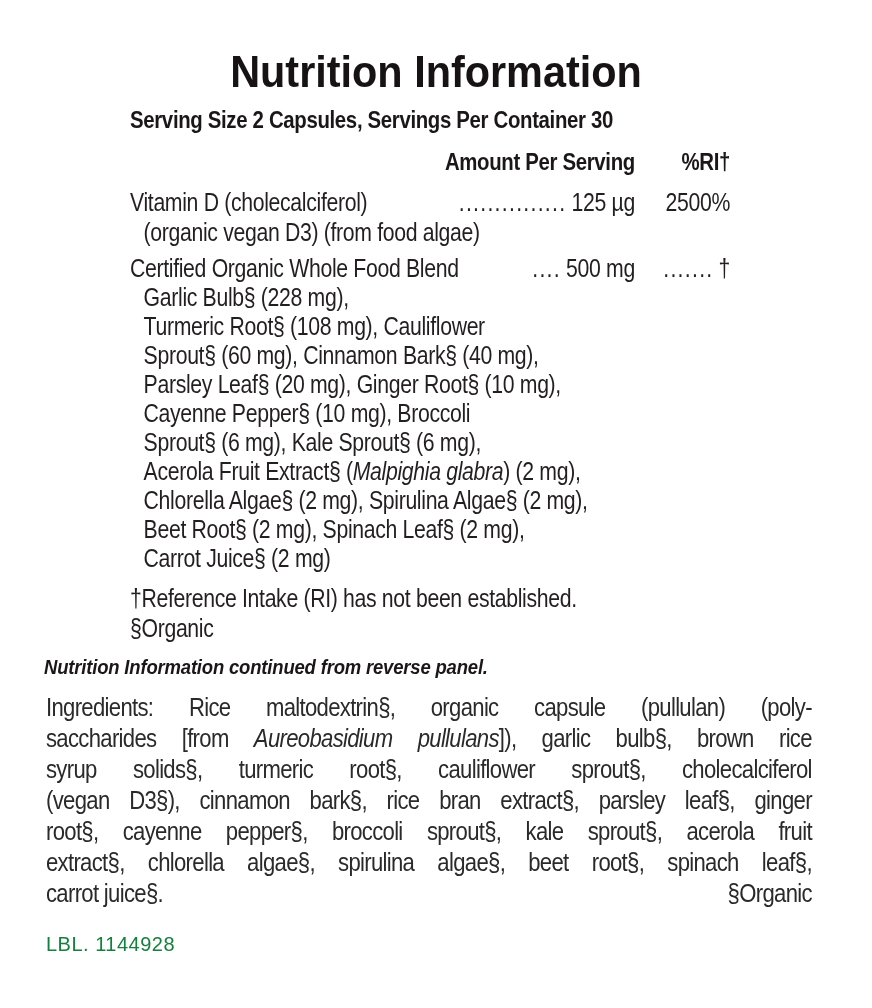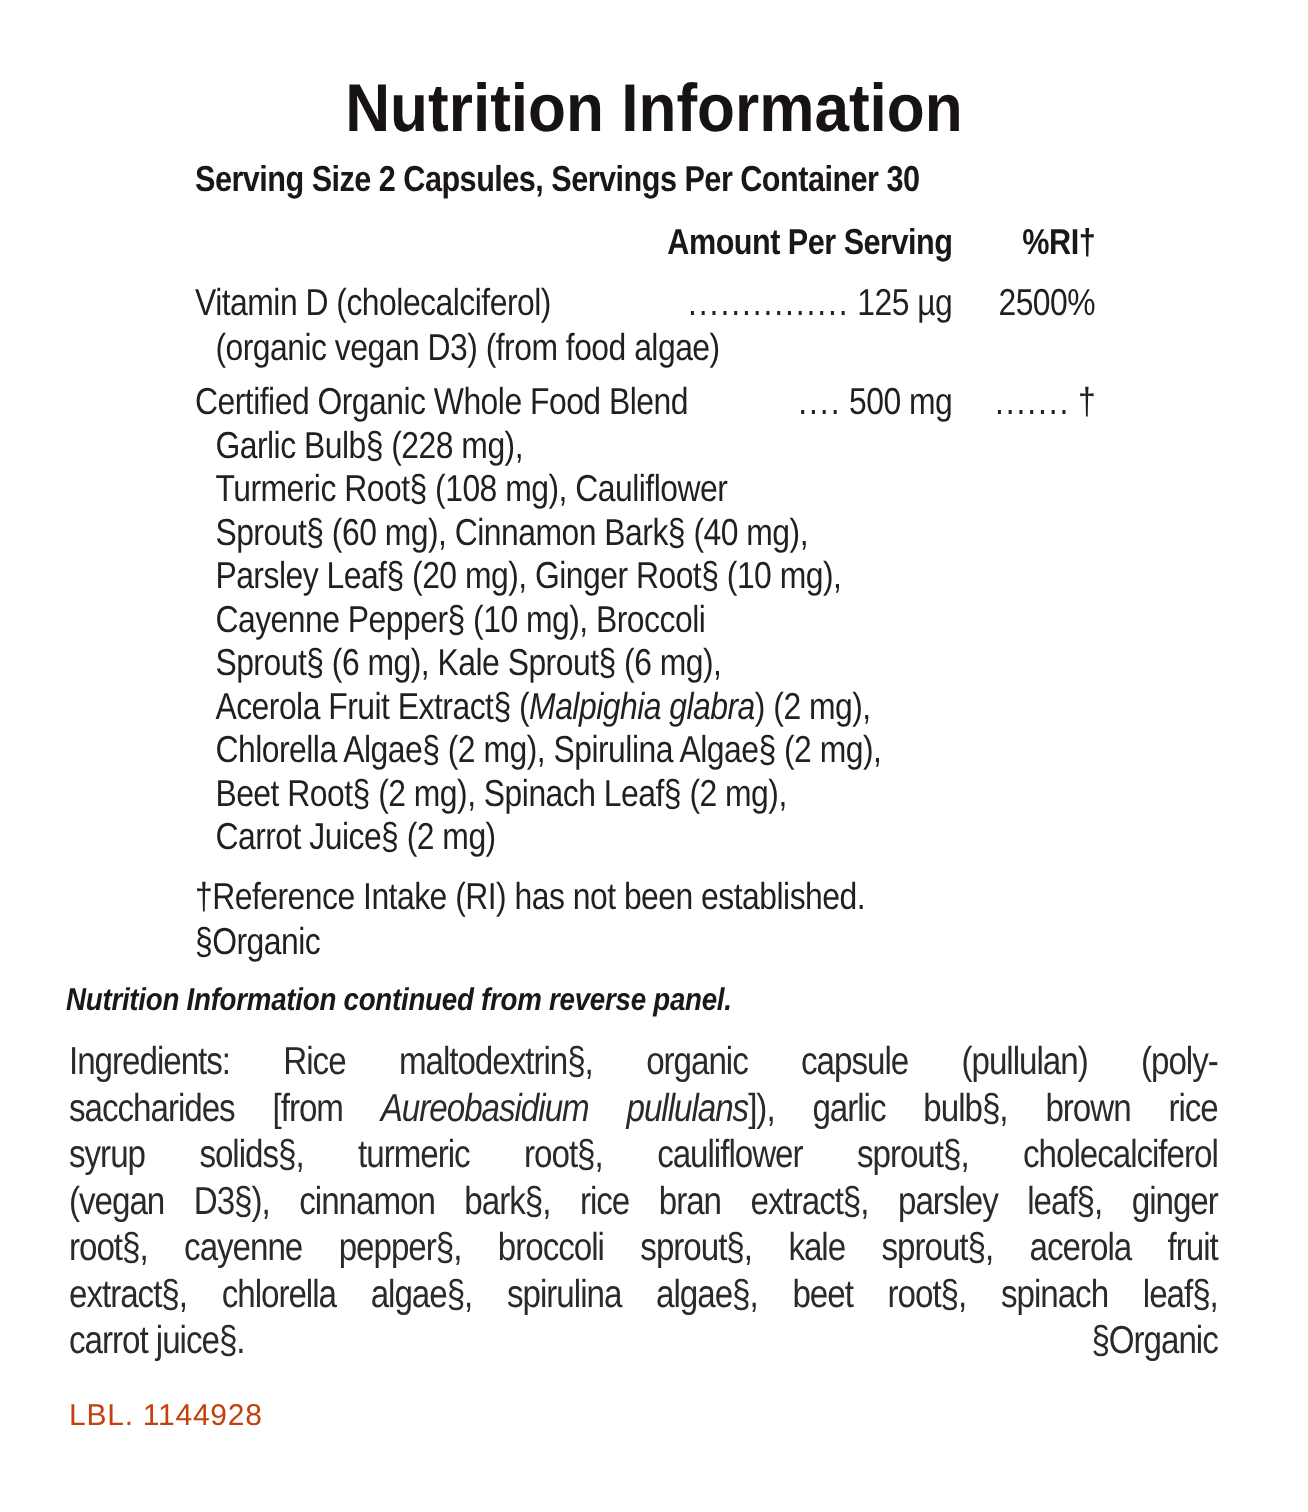--- a/index.html
+++ b/index.html
@@ -90,21 +90,21 @@
     display: flex;
     justify-content: space-between;
     white-space: nowrap;
   }
   
   .lbl {
     position: absolute;
     left: 46px; top: 933px;
     font-size: 20px;
     letter-spacing: 0.5px;
-    color: #c2410c;
+    color: #15803d;
   }
 </style>
 </head>
 <body>
 
 <div class="page">
 
   <div class="title">Nutrition Information</div>
 
   <div class="facts">

